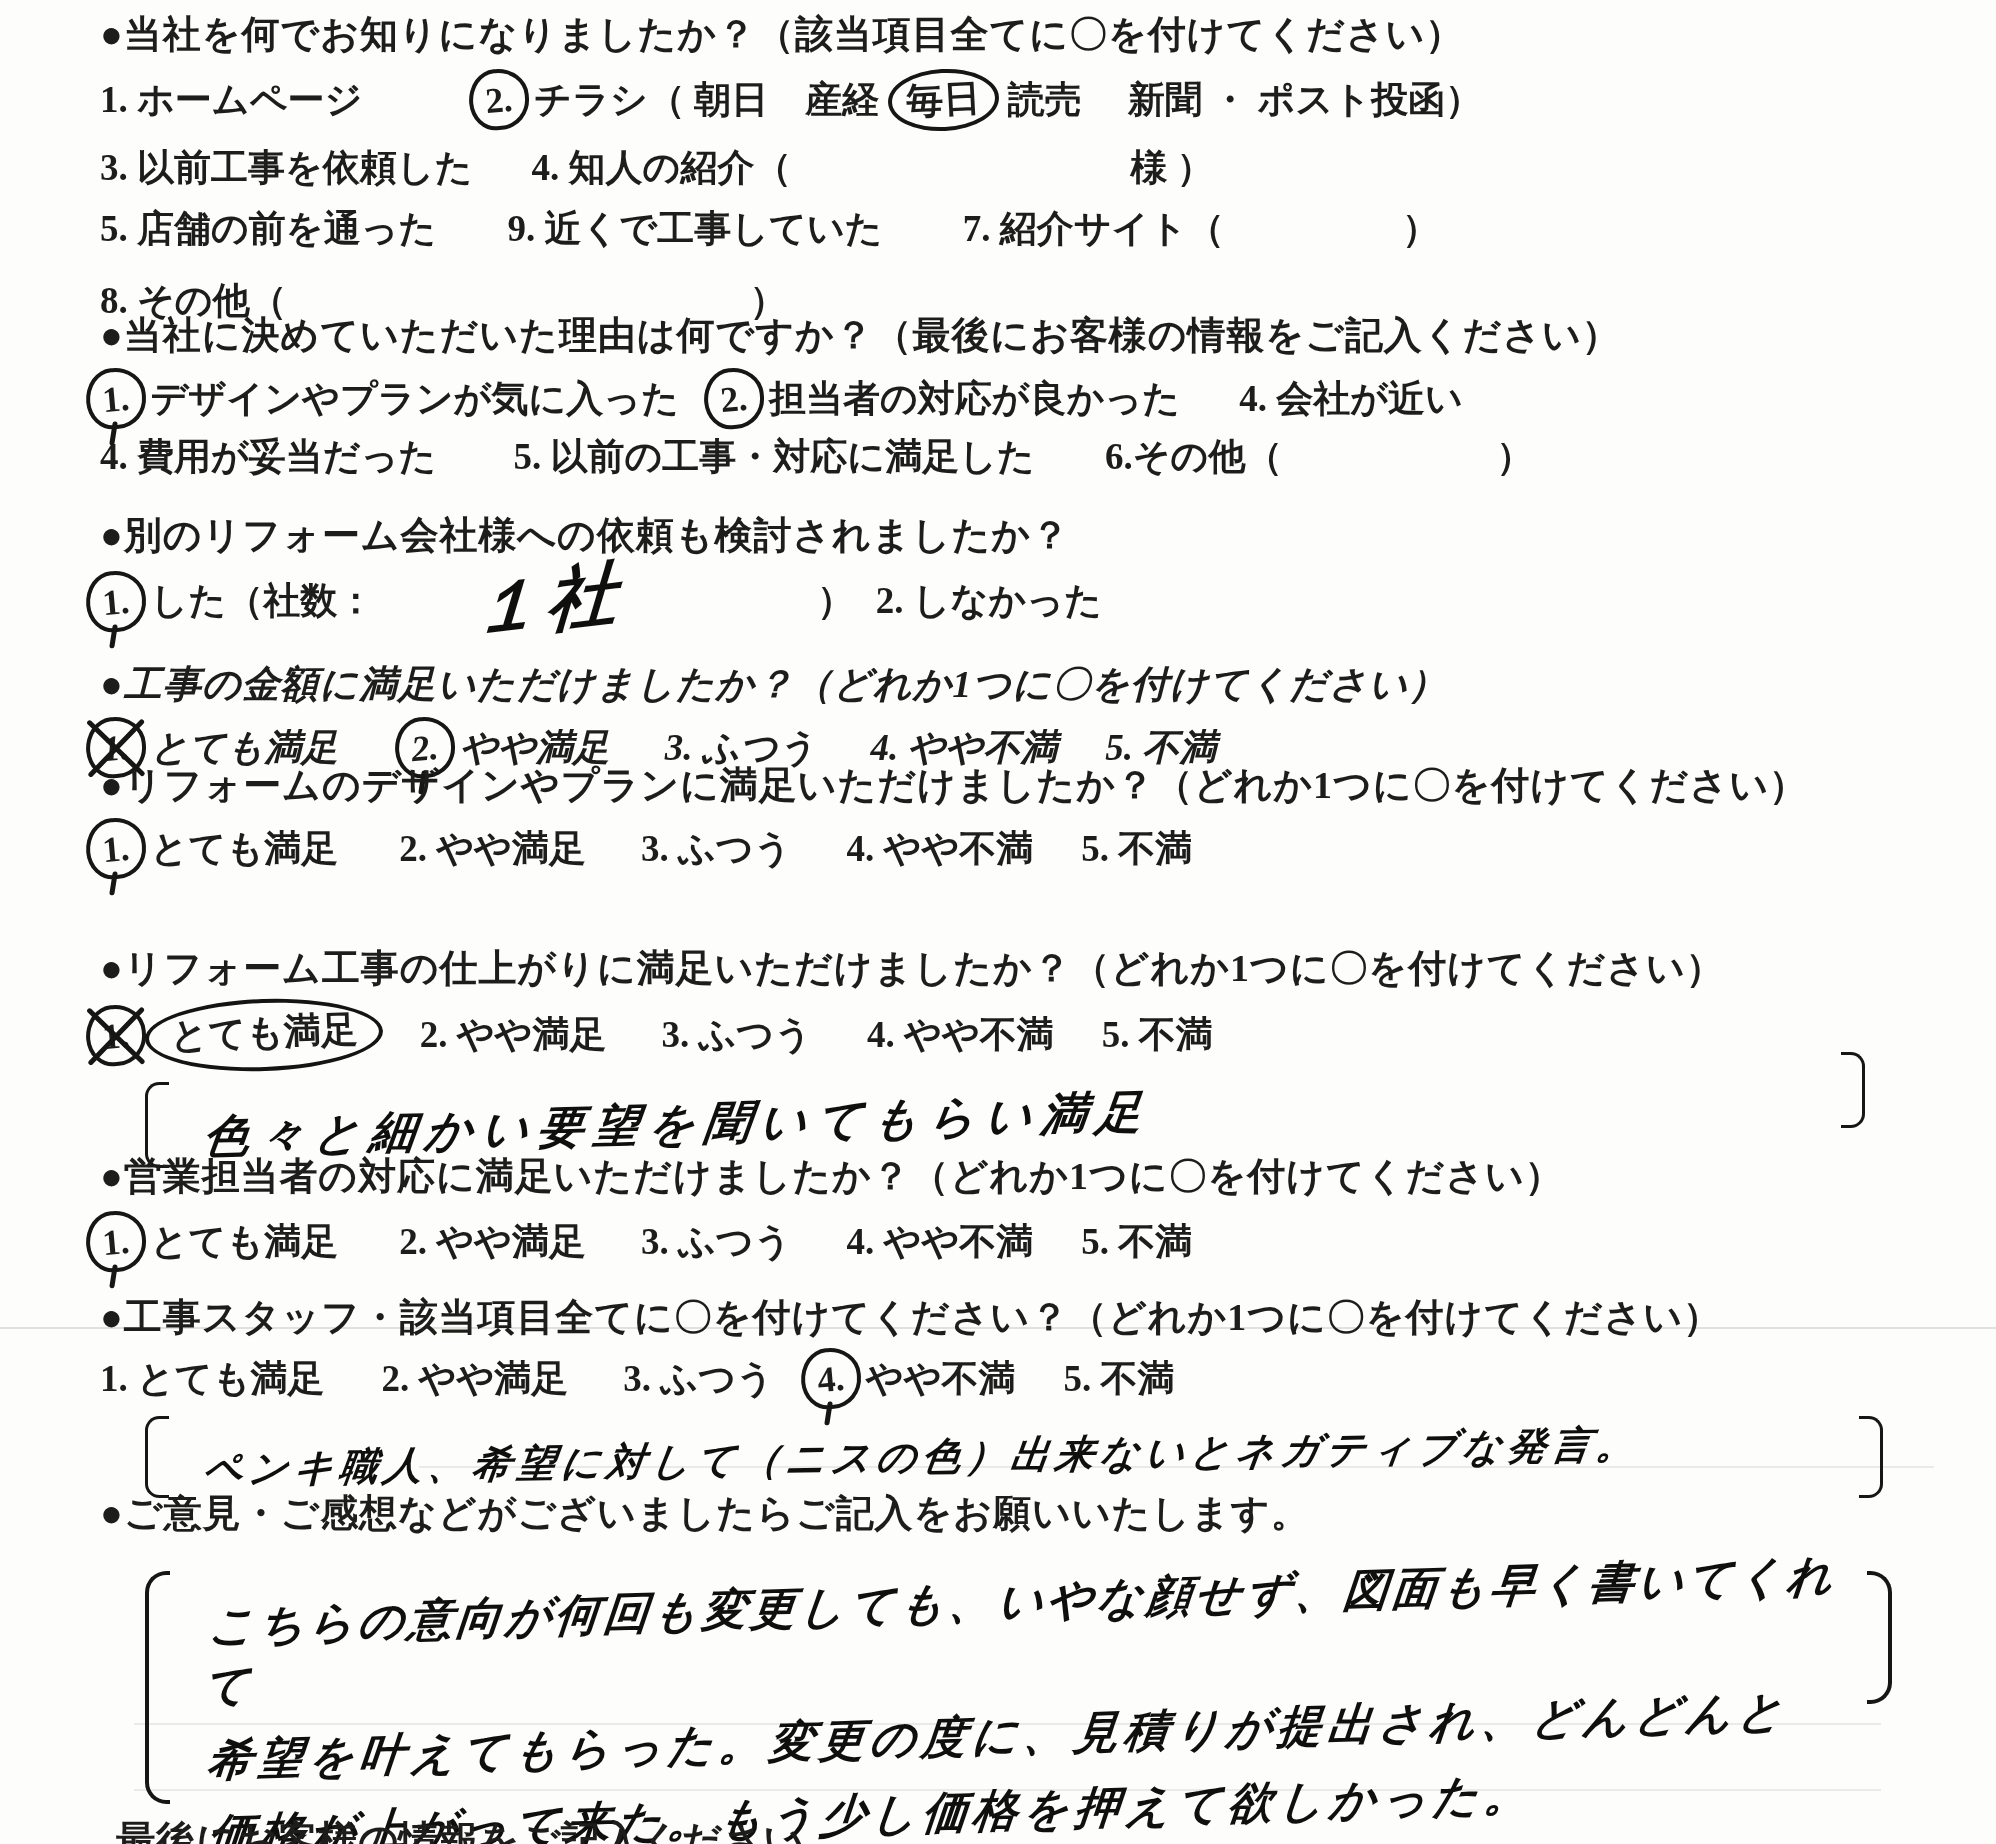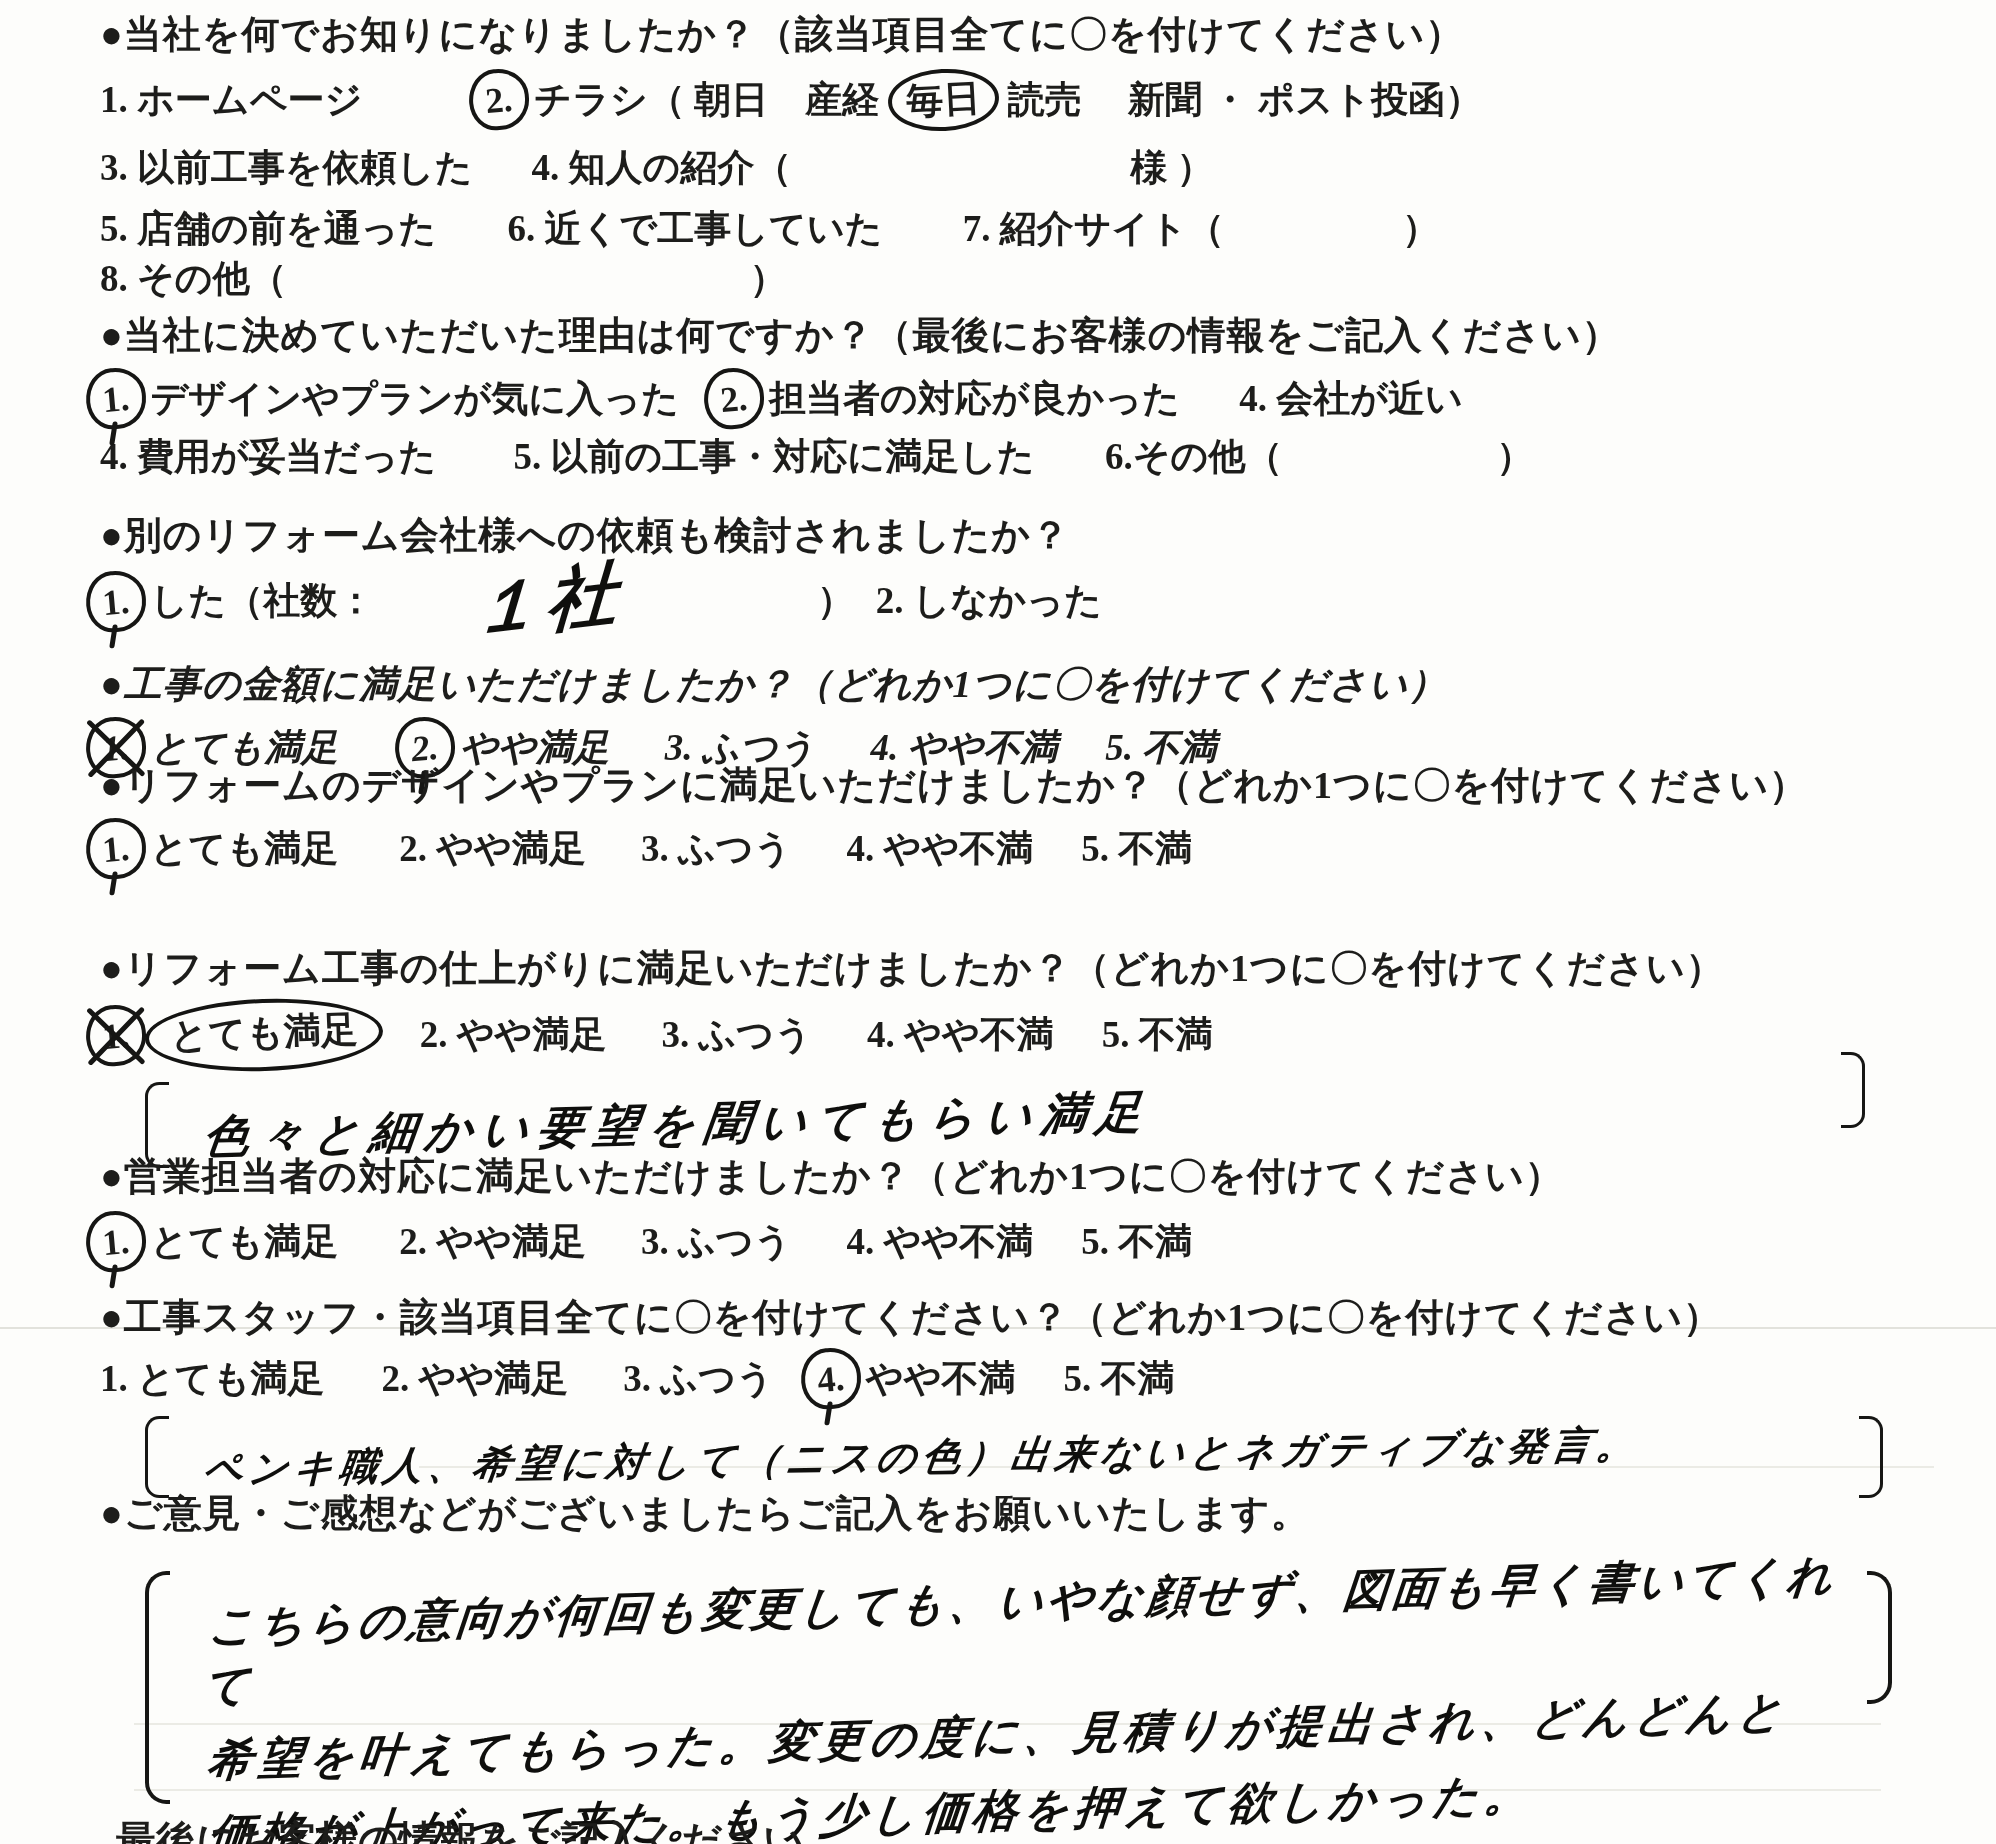--- a/index.html
+++ b/index.html
@@ -73,25 +73,25 @@
     <span class="oval" style="margin:0 9px;"><span>毎日</span></span>
     <span class="opt">読売　 新聞 ・ ポスト投函）</span>
   </div>
   <div class="line" style="margin-top:12.5px;">
     <span class="opt">3. 以前工事を依頼した</span>
     <span class="opt" style="margin-left:59px;">4. 知人の紹介（</span>
     <span class="opt" style="margin-left:339px;">様 ）</span>
   </div>
   <div class="line" style="margin-top:10.7px;">
     <span class="opt">5. 店舗の前を通った</span>
-    <span class="opt" style="margin-left:71px;">6. 近くで工事していた</span>
+    <span class="opt" style="margin-left:71px;">9. 近くで工事していた</span>
     <span class="opt" style="margin-left:80px;">7. 紹介サイト（</span>
     <span class="opt" style="margin-left:178px;">）</span>
   </div>
-  <div class="line" style="margin-top:0;">
+  <div class="line" style="margin-top:22px;">
     <span class="opt">8. その他（</span>
     <span class="opt" style="margin-left:463px;">）</span>
   </div>
 </section>
 
 <section class="q" style="top:310px;">
   <div class="title">●当社に決めていただいた理由は何ですか？（最後にお客様の情報をご記入ください）</div>
   <div class="line" style="margin-top:7.1px;">
     <span class="circ tail" style="margin-left:-14.3px;">
         <span>1.</span>

